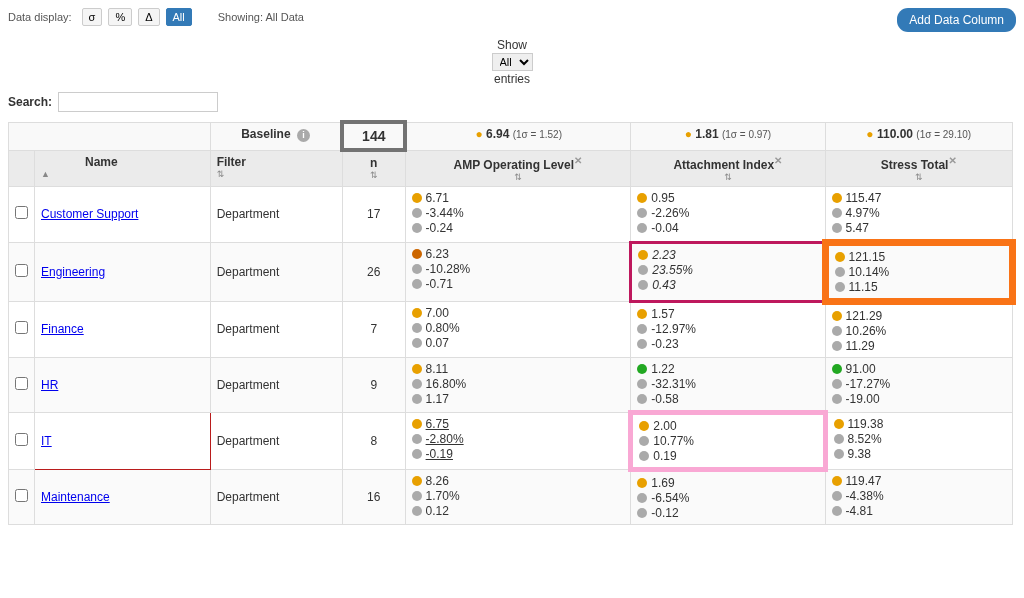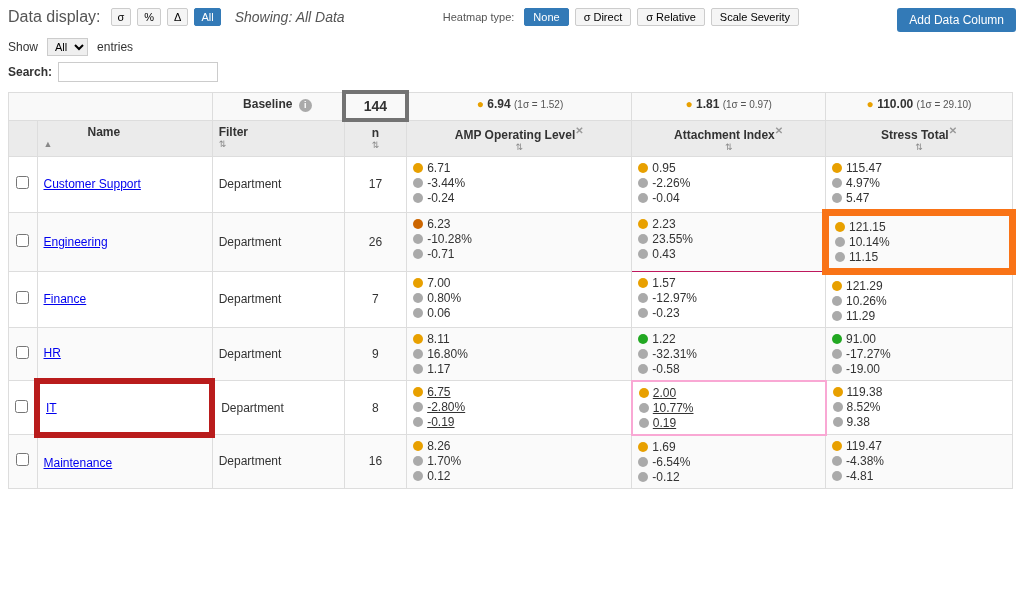--- a/index.html
+++ b/index.html
@@ -1,30 +1,30 @@
 <!DOCTYPE html>
 <html><head>
   <meta charset="utf-8">
   <style>
     * { box-sizing: border-box; margin: 0; padding: 0; }
     body { font-family: Arial, sans-serif; font-size: 12px; color: #333; background: #fff; padding: 8px; }
 
     .top-bar { display: flex; align-items: flex-start; justify-content: space-between; margin-bottom: 6px; }
     .data-display { display: flex; align-items: center; gap: 6px; }
-    .data-display-label { font-size: 16px; color: #555; margin-right: 4px; }
+    .data-display-label { font-size: 11px; color: #555; margin-right: 4px; }
     .display-btn { border: 1px solid #ccc; background: #f5f5f5; padding: 2px 6px; font-size: 11px; cursor: pointer; border-radius: 2px; }
     .display-btn.active { background: #337ab7; color: #fff; border-color: #337ab7; }
-    .showing-label { font-size: 14px; color: #555; margin-left: 8px; font-style: italic; }
+    .showing-label { font-size: 11px; color: #555; margin-left: 20px; }
     .heatmap-label { font-size: 11px; color: #555; margin-right: 4px; }
     .heatmap-btn { border: 1px solid #ccc; background: #f5f5f5; padding: 2px 8px; font-size: 11px; cursor: pointer; border-radius: 2px; }
     .heatmap-btn.active { background: #337ab7; color: #fff; border-color: #337ab7; }
 
-    .add-data-btn { background: #337ab7; color: #fff; border: none; padding: 5px 12px; font-size: 12px; cursor: pointer; border-radius: 3px; }
-
-    .show-entries { display: flex; align-items: center; gap: 9px; margin-bottom: 6px; font-size: 12px; }
+    .add-data-btn { background: #337ab7; color: #fff; border: none; padding: 5px 12px; font-size: 12px; cursor: pointer; border-radius: 11px; }
+
+    .show-entries { display: flex; align-items: center; gap: 1px; margin-bottom: 6px; font-size: 12px; flex-direction: column; }
     .show-entries select { font-size: 11px; padding: 1px 3px; border: 1px solid #ccc; }
 
     .search-row { display: flex; align-items: center; gap: 6px; margin-bottom: 8px; }
     .search-row label { font-size: 12px; font-weight: bold; }
     .search-row input { border: 1px solid #ccc; padding: 2px 5px; font-size: 12px; width: 160px; }
 
     table { width: 100%; border-collapse: collapse; font-size: 12px; }
 
     th, td { border: 1px solid #ddd; padding: 4px 6px; vertical-align: top; }
     th { font-weight: normal; }
@@ -55,27 +55,20 @@
     <div class="data-display">
       <span class="data-display-label">Data display:</span>
       <button class="display-btn">σ</button>
       <button class="display-btn">%</button>
       <button class="display-btn">Δ</button>
       <button class="display-btn active">All</button>
       <span class="showing-label">Showing: All Data</span>
     </div>
   </div>
 
-  <div style="display:flex;align-items:center;gap:6px;">
-    <span class="heatmap-label">Heatmap type:</span>
-    <button class="heatmap-btn active">None</button>
-    <button class="heatmap-btn">σ Direct</button>
-    <button class="heatmap-btn">σ Relative</button>
-    <button class="heatmap-btn">Scale Severity</button>
-  </div>
 
   <button class="add-data-btn">Add Data Column</button>
 </div>
 
 <div class="show-entries">
   <span>Show</span>
   <select>
     <option>All</option>
     <option>10</option>
     <option>25</option>
@@ -229,21 +222,21 @@
         <div class="metric-row">
           <span class="dot" style="background:#aaa"></span>
           <span>-10.28%</span>
         </div>
         <div class="metric-row">
           <span class="dot" style="background:#aaa"></span>
           <span>-0.71</span>
         </div>
       </div>
     </td>
-    <td style="border:1px solid #be185d;">
+    <td style="border:3px solid #be185d;font-style:italic;">
       <div class="metric-values">
         <div class="metric-row">
           <span class="dot" style="background:#e8a000"></span>
           <span>2.23</span>
         </div>
         <div class="metric-row">
           <span class="dot" style="background:#aaa"></span>
           <span>23.55%</span>
         </div>
         <div class="metric-row">
@@ -287,21 +280,21 @@
         <div class="metric-row">
           <span class="dot" style="background:#e8a000"></span>
           <span>7.00</span>
         </div>
         <div class="metric-row">
           <span class="dot" style="background:#aaa"></span>
           <span>0.80%</span>
         </div>
         <div class="metric-row">
           <span class="dot" style="background:#aaa"></span>
-          <span>0.06</span>
+          <span>0.07</span>
         </div>
       </div>
     </td>
     <td style="border:1px solid #ddd;">
       <div class="metric-values">
         <div class="metric-row">
           <span class="dot" style="background:#e8a000"></span>
           <span>1.57</span>
         </div>
         <div class="metric-row">
@@ -390,21 +383,21 @@
           <span class="dot" style="background:#aaa"></span>
           <span>-19.00</span>
         </div>
       </div>
     </td>
   </tr>
       <tr style="background: rgb(255, 255, 255);">
     <td style="border:1px solid #ddd; text-align:center; vertical-align:middle;">
       <input type="checkbox" style="">
     </td>
-    <td style="border:6px solid #b91c1c; vertical-align:middle;">
+    <td style="border:1px solid #b91c1c; vertical-align:middle;">
       <a href="#">IT</a>
     </td>
     <td style="border:1px solid #ddd; vertical-align:middle;">
       <span>Department</span>
     </td>
     <td class="n-cell" style="border:1px solid #ddd; vertical-align:middle; text-align:center;">
       <span>8</span>
     </td>
     <td style="border:1px solid #ddd;text-decoration:underline;">
       <div class="metric-values">
@@ -415,21 +408,21 @@
         <div class="metric-row">
           <span class="dot" style="background:#aaa"></span>
           <span>-2.80%</span>
         </div>
         <div class="metric-row">
           <span class="dot" style="background:#aaa"></span>
           <span>-0.19</span>
         </div>
       </div>
     </td>
-    <td style="border:2px solid #f9a8d4;text-decoration:underline;">
+    <td style="border:5px solid #f9a8d4;">
       <div class="metric-values">
         <div class="metric-row">
           <span class="dot" style="background:#e8a000"></span>
           <span>2.00</span>
         </div>
         <div class="metric-row">
           <span class="dot" style="background:#aaa"></span>
           <span>10.77%</span>
         </div>
         <div class="metric-row">

